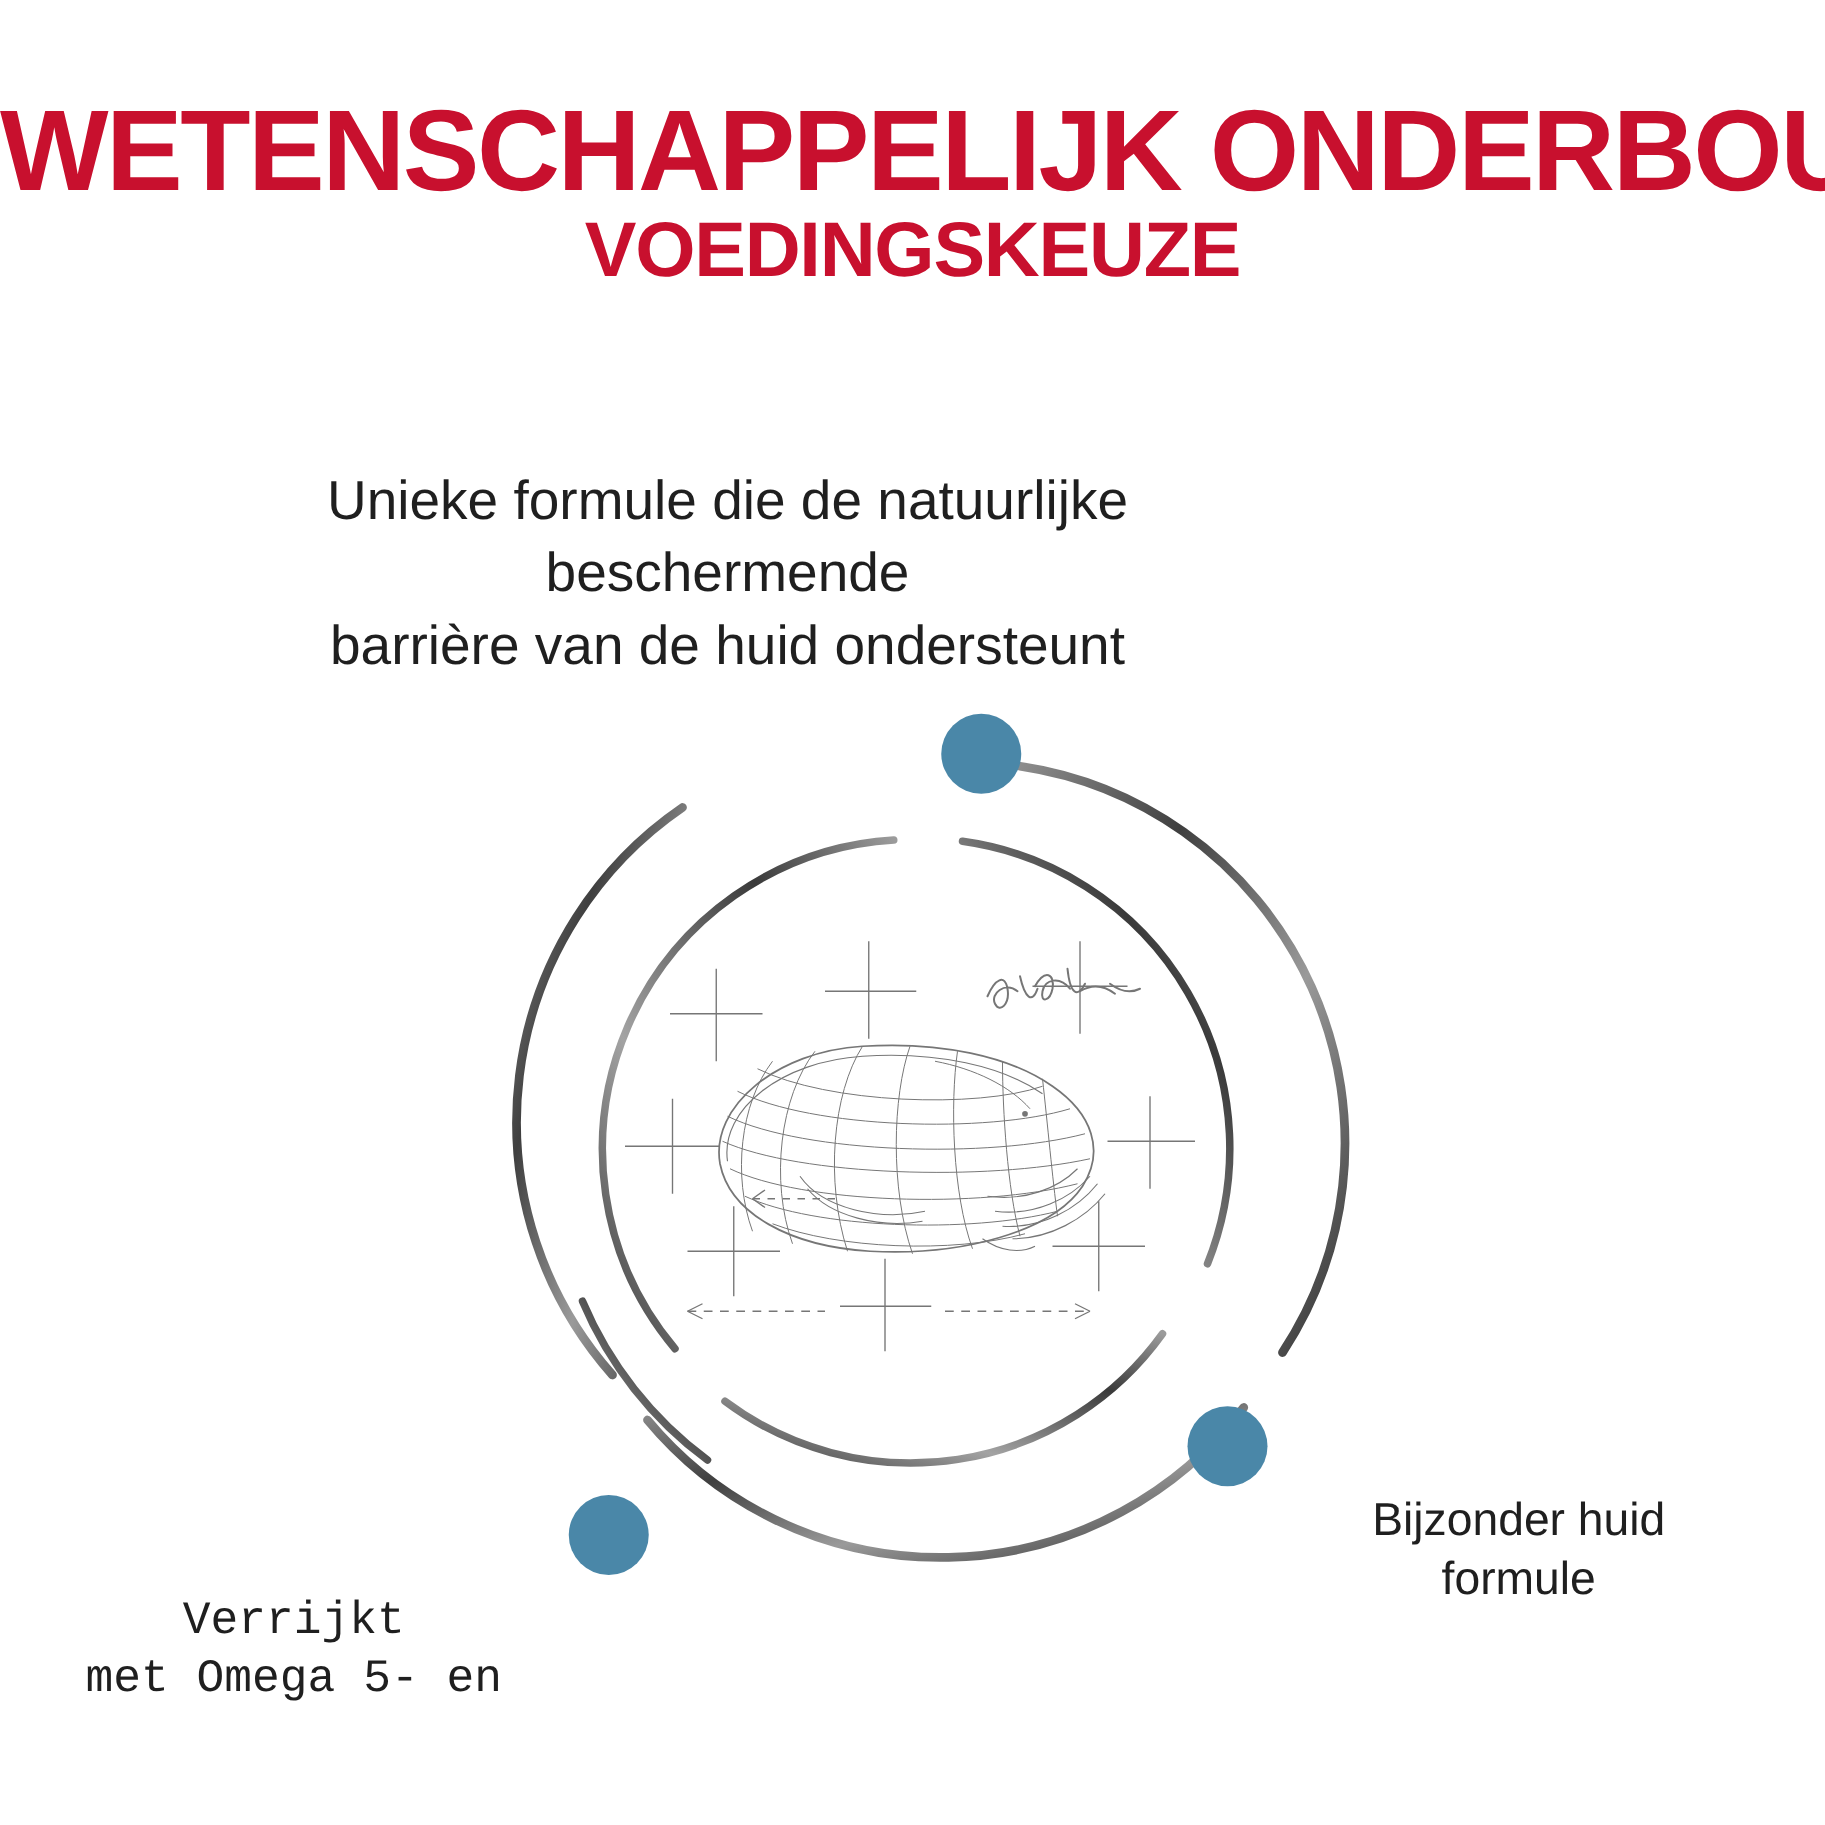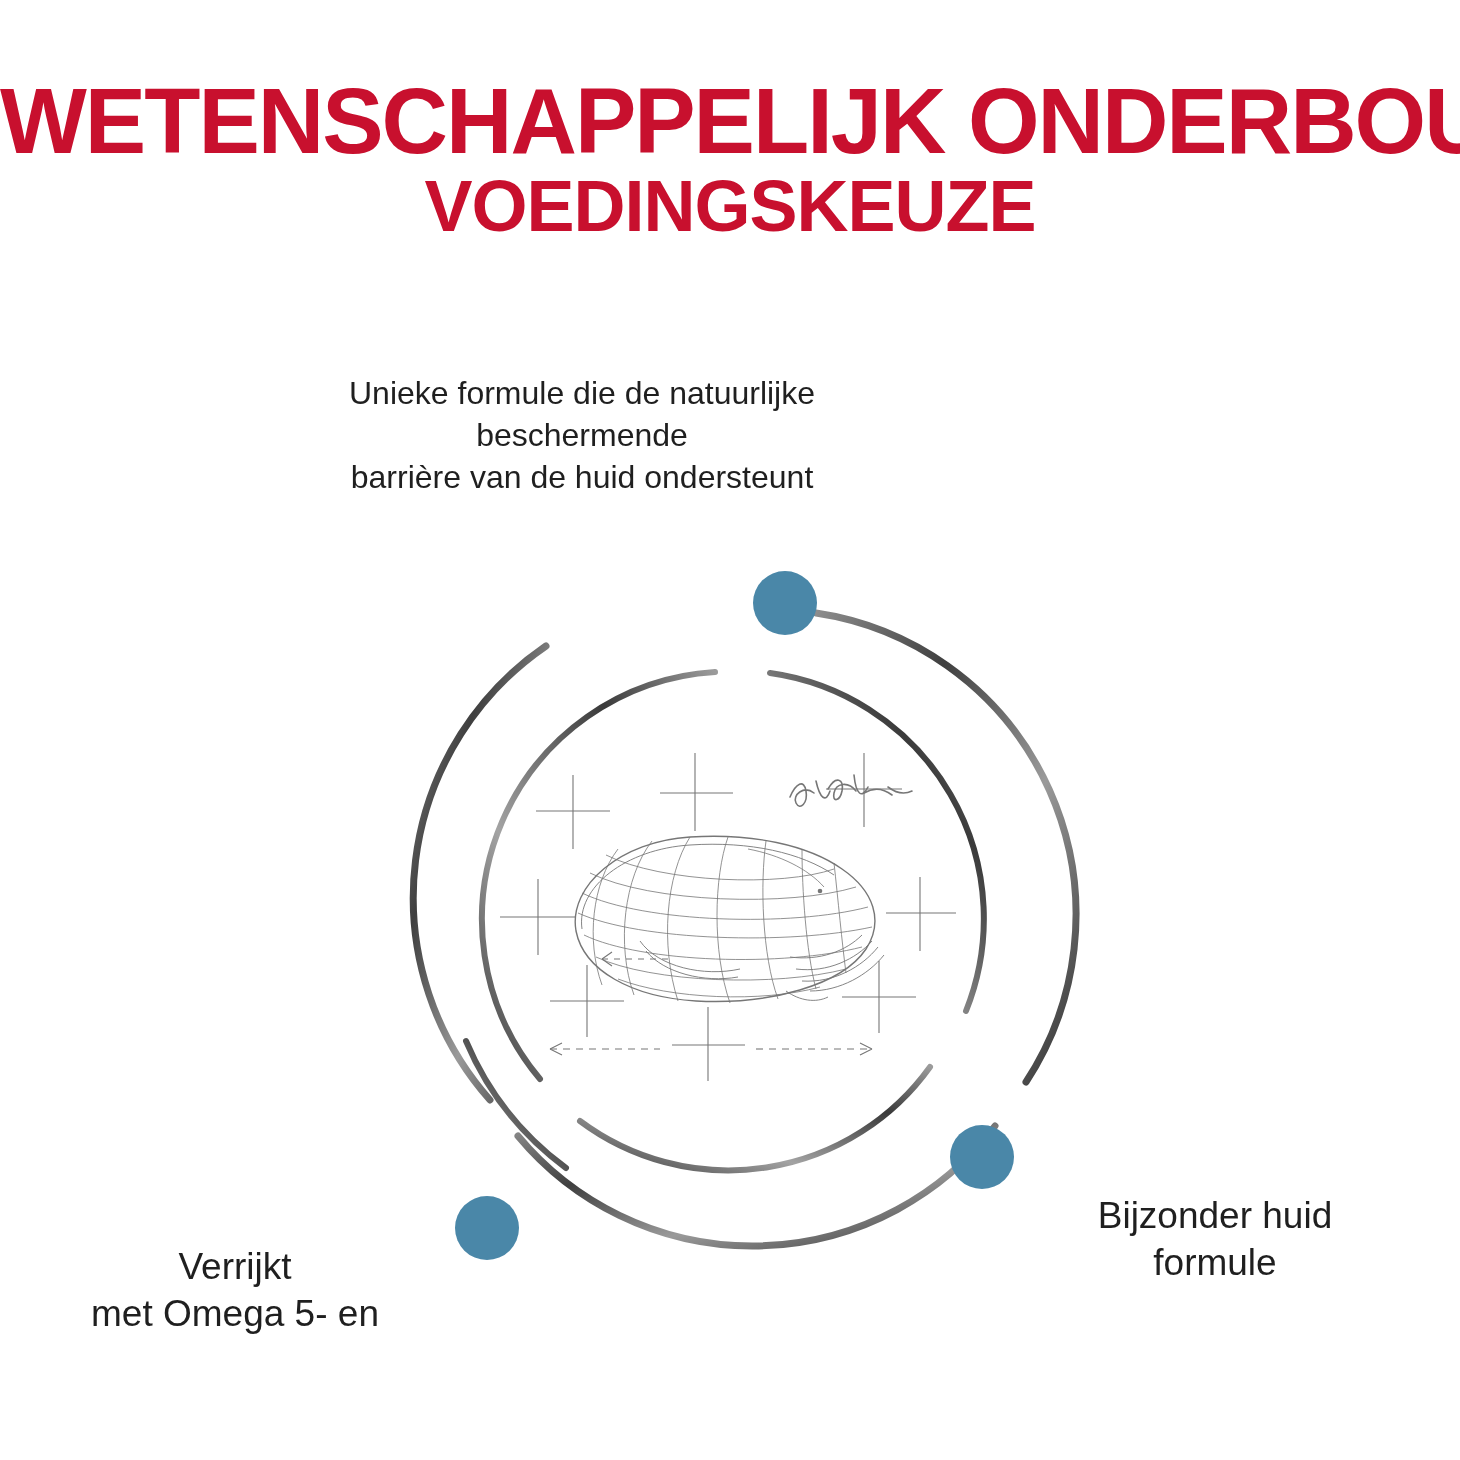--- a/index.html
+++ b/index.html
@@ -31,32 +31,32 @@
   }
   .headline .line {
     display: block;
     white-space: nowrap;
   }
   .headline .line1 {
     font-size: 92px;
     letter-spacing: -2px;
   }
   .headline .line2 {
-    font-size: 72px;
+    font-size: 62px;
     letter-spacing: -1px;
   }
 
   
   .subhead {
     position: absolute;
     top: 372px;
     left: 0;
     width: 1164px;
     text-align: center;
-    font-size: 32px;
+    font-size: 44px;
     line-height: 1.32;
     color: #1f1f1f;
   }
   .subhead .sline { display: block; }
 
   
   .diagram {
     position: absolute;
     left: 370px;
     top: 560px;
@@ -77,22 +77,23 @@
   
   .label {
     position: absolute;
     font-size: 37px;
     line-height: 1.28;
     color: #1f1f1f;
     text-align: center;
   }
   .label-left {
     left: 20px;
-    top: 1243px;
+    top: 1274px;
     width: 430px;
+    font-family: Liberation Mono, monospace;
   }
   .label-right {
     left: 1030px;
     top: 1192px;
     width: 370px;
   }
   .label .lline { display: block; white-space: nowrap; }
 </style>
 </head>
 <body>

